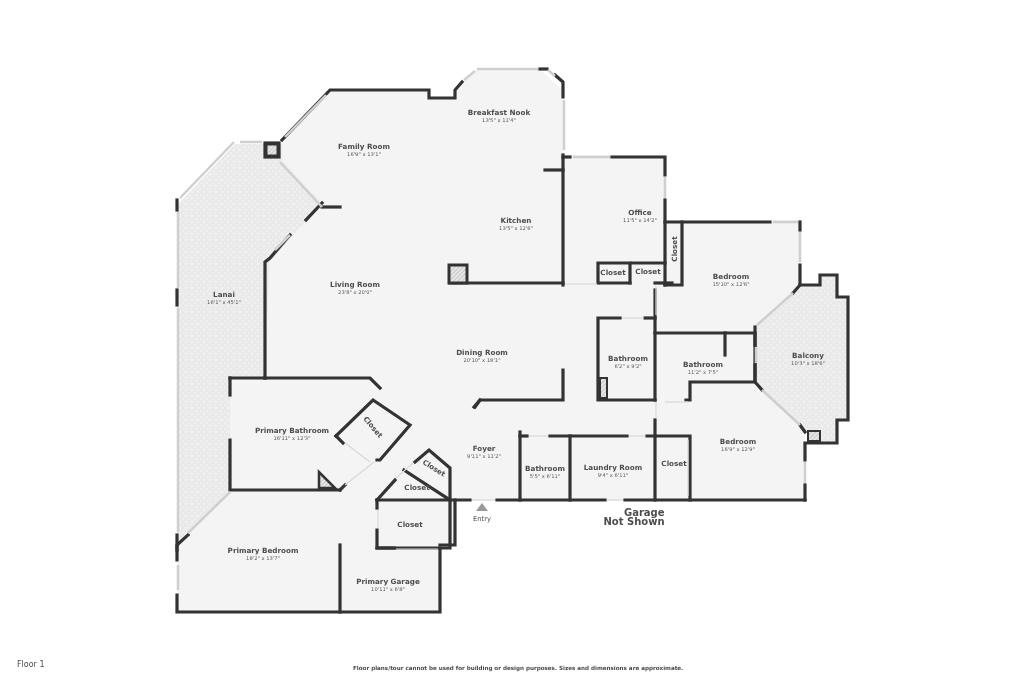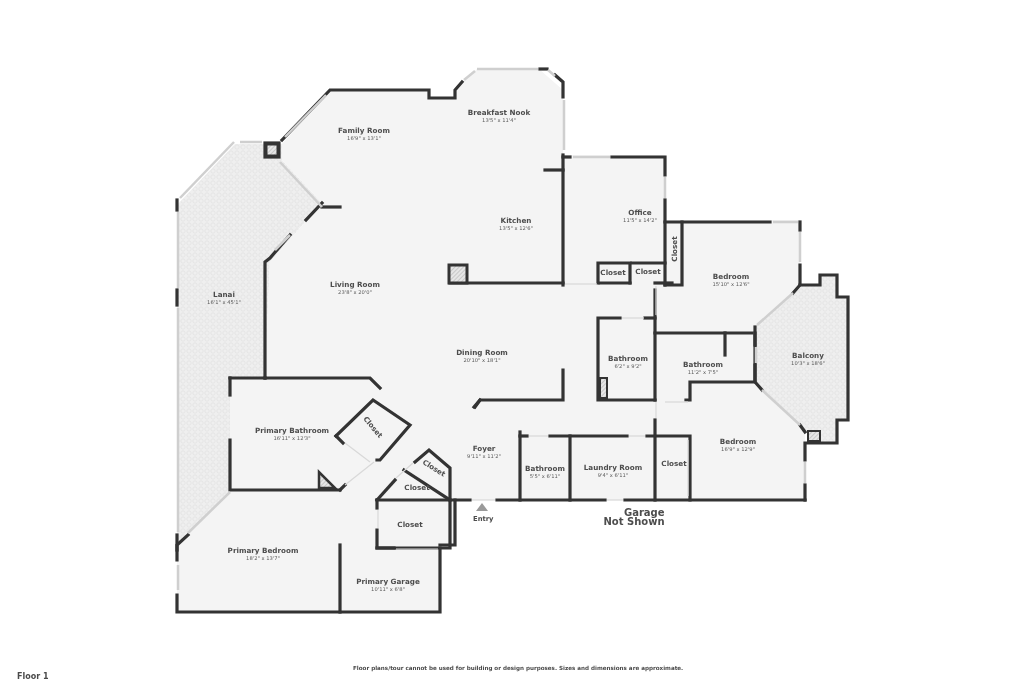--- a/index.html
+++ b/index.html
@@ -4,26 +4,26 @@
 <style>
   html, body { margin: 0; padding: 0; background: #ffffff; }
   body { width: 1024px; height: 682px; position: relative; overflow: hidden;
          font-family: "DejaVu Sans", "Liberation Sans", sans-serif; color: #4a4a4a; }
   #plan { position: absolute; left: 0; top: 0; width: 1024px; height: 682px; }
   .room-label { position: absolute; transform: translate(-50%, -50%); text-align: center;
                 white-space: nowrap; pointer-events: auto; }
   .room-name { font-size: 7.2px; font-weight: bold; color: #4d4d4d; display: block; line-height: 9px; }
   .room-dim  { font-size: 5.2px; color: #5a5a5a; display: block; line-height: 7px; }
   .rot90  { transform: translate(-50%, -50%) rotate(90deg); }
-  .floor-label { position: absolute; left: 17px; top: 660px; font-size: 8px; font-weight: bold; color: #4a4a4a; margin-top: 12px; }
+  .floor-label { position: absolute; left: 17px; top: 660px; font-size: 8px; font-weight: normal; color: #4a4a4a; }
   .disclaimer { position: absolute; left: 353px; top: 665px; font-size: 5.6px; font-weight: bold; color: #4a4a4a; white-space: nowrap; }
   .entry-marker { position: absolute; left: 476px; top: 503px; width: 0; height: 0;
                   border-left: 6px solid transparent; border-right: 6px solid transparent;
                   border-bottom: 8px solid #9a9a9a; }
-  .entry-text { position: absolute; left: 473px; top: 515px; font-size: 6.8px; font-weight: bold; color: #4d4d4d; }
+  .entry-text { position: absolute; left: 473px; top: 515px; font-size: 6.8px; font-weight: normal; color: #4d4d4d; }
   .garage-text { position: absolute; left: 634px; top: 508px; transform: translateX(-50%);
                  font-size: 10px; font-weight: bold; color: #4d4d4d; text-align: right; line-height: 9px; }
 </style>
 </head>
 <body>
 
 <svg id="plan" viewBox="0 0 1024 682" xmlns="http://www.w3.org/2000/svg">
   <defs>
     <pattern id="pave" width="6" height="6" patternUnits="userSpaceOnUse">
       <rect width="6" height="6" fill="#efefef"></rect>
@@ -171,21 +171,21 @@
     <line x1="345" y1="485" x2="374" y2="462"></line>
     <line x1="345" y1="443" x2="370" y2="462"></line>
     <line x1="396" y1="478" x2="413" y2="463"></line>
   </g>
 </svg>
 
 <div class="room-label" style="left:499px;top:116px">
   <span class="room-name">Breakfast Nook</span>
   <span class="room-dim">13'5" x 11'4"</span>
 </div>
-<div class="room-label" style="left:364px;top:134px">
+<div class="room-label" style="left:364px;top:150px">
   <span class="room-name">Family Room</span>
   <span class="room-dim">16'9" x 13'1"</span>
 </div>
 <div class="room-label" style="left:516px;top:224px">
   <span class="room-name">Kitchen</span>
   <span class="room-dim">13'5" x 12'6"</span>
 </div>
 <div class="room-label" style="left:640px;top:216px">
   <span class="room-name">Office</span>
   <span class="room-dim">11'5" x 14'2"</span>

